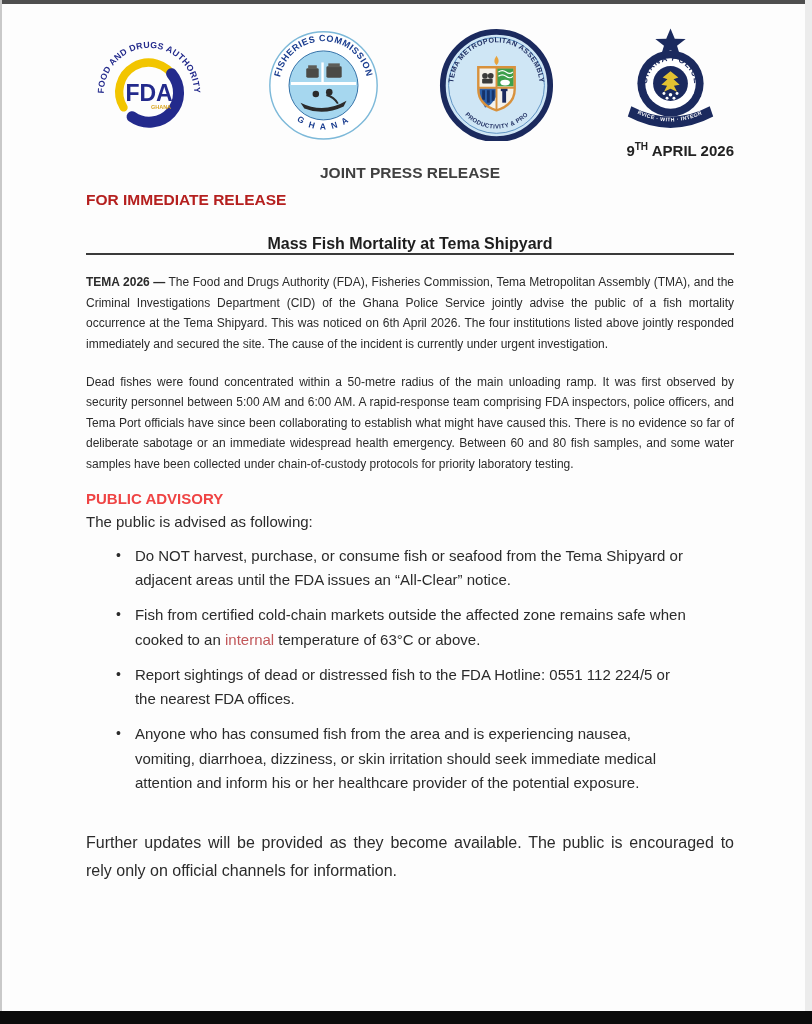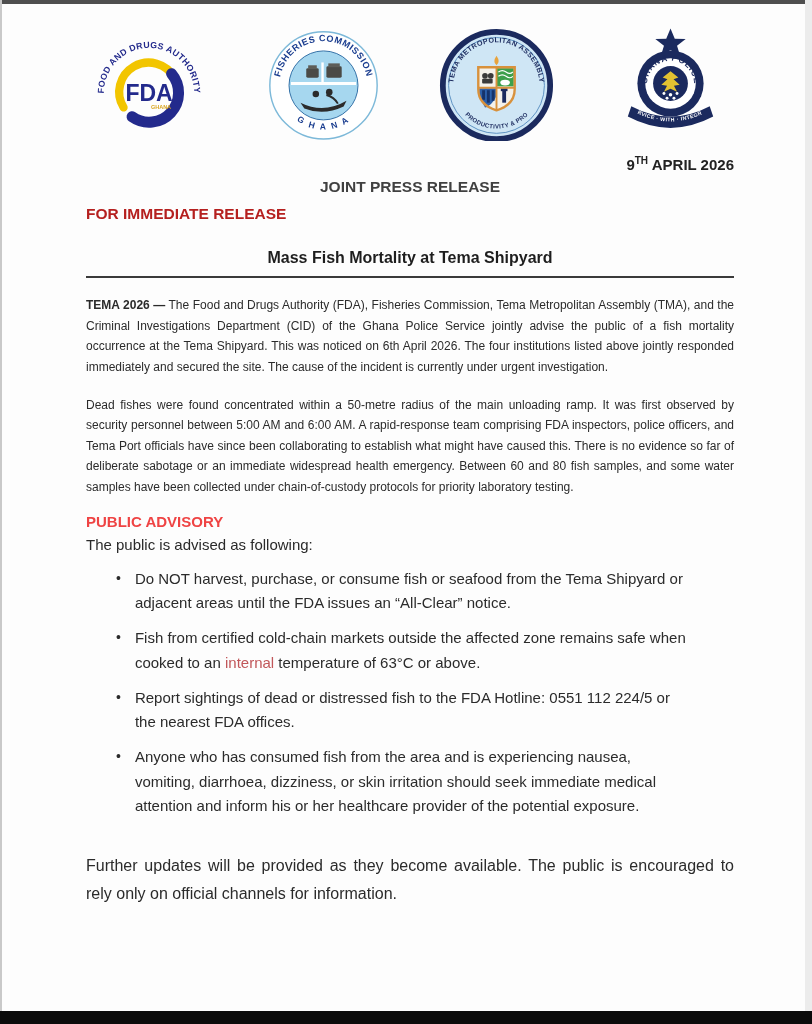--- a/index.html
+++ b/index.html
@@ -28,21 +28,20 @@
     justify-content: space-between;
     align-items: center;
     padding: 0 6px;
   }
   .logo { width: 115px; height: 115px; flex: 0 0 auto; }
   .logo svg { width: 100%; height: 100%; display: block; }
 
   .arc-text  { font-family: "Liberation Sans", sans-serif; font-weight: bold; }
 
   .date-line {
-    margin-top: 14px;
     text-align: right;
     font-weight: bold;
     font-size: 15px;
     color: #222;
   }
   .date-line sup { font-size: 10px; }
 
   .headline {
     margin-top: 5px;
     text-align: center;
@@ -57,21 +56,20 @@
     font-size: 15.5px;
     color: #b5201f;
   }
 
   .doc-title {
     margin-top: 26px;
     text-align: center;
     font-weight: bold;
     font-size: 16px;
     color: #1e1e1e;
-    padding-bottom: 9px;
     border-bottom: 2px solid #3a3a3a;
   }
 
   .body-par {
     margin-top: 17px;
     font-size: 12px;
     line-height: 1.72;
     text-align: justify;
     color: #2b2b2b;
   }

